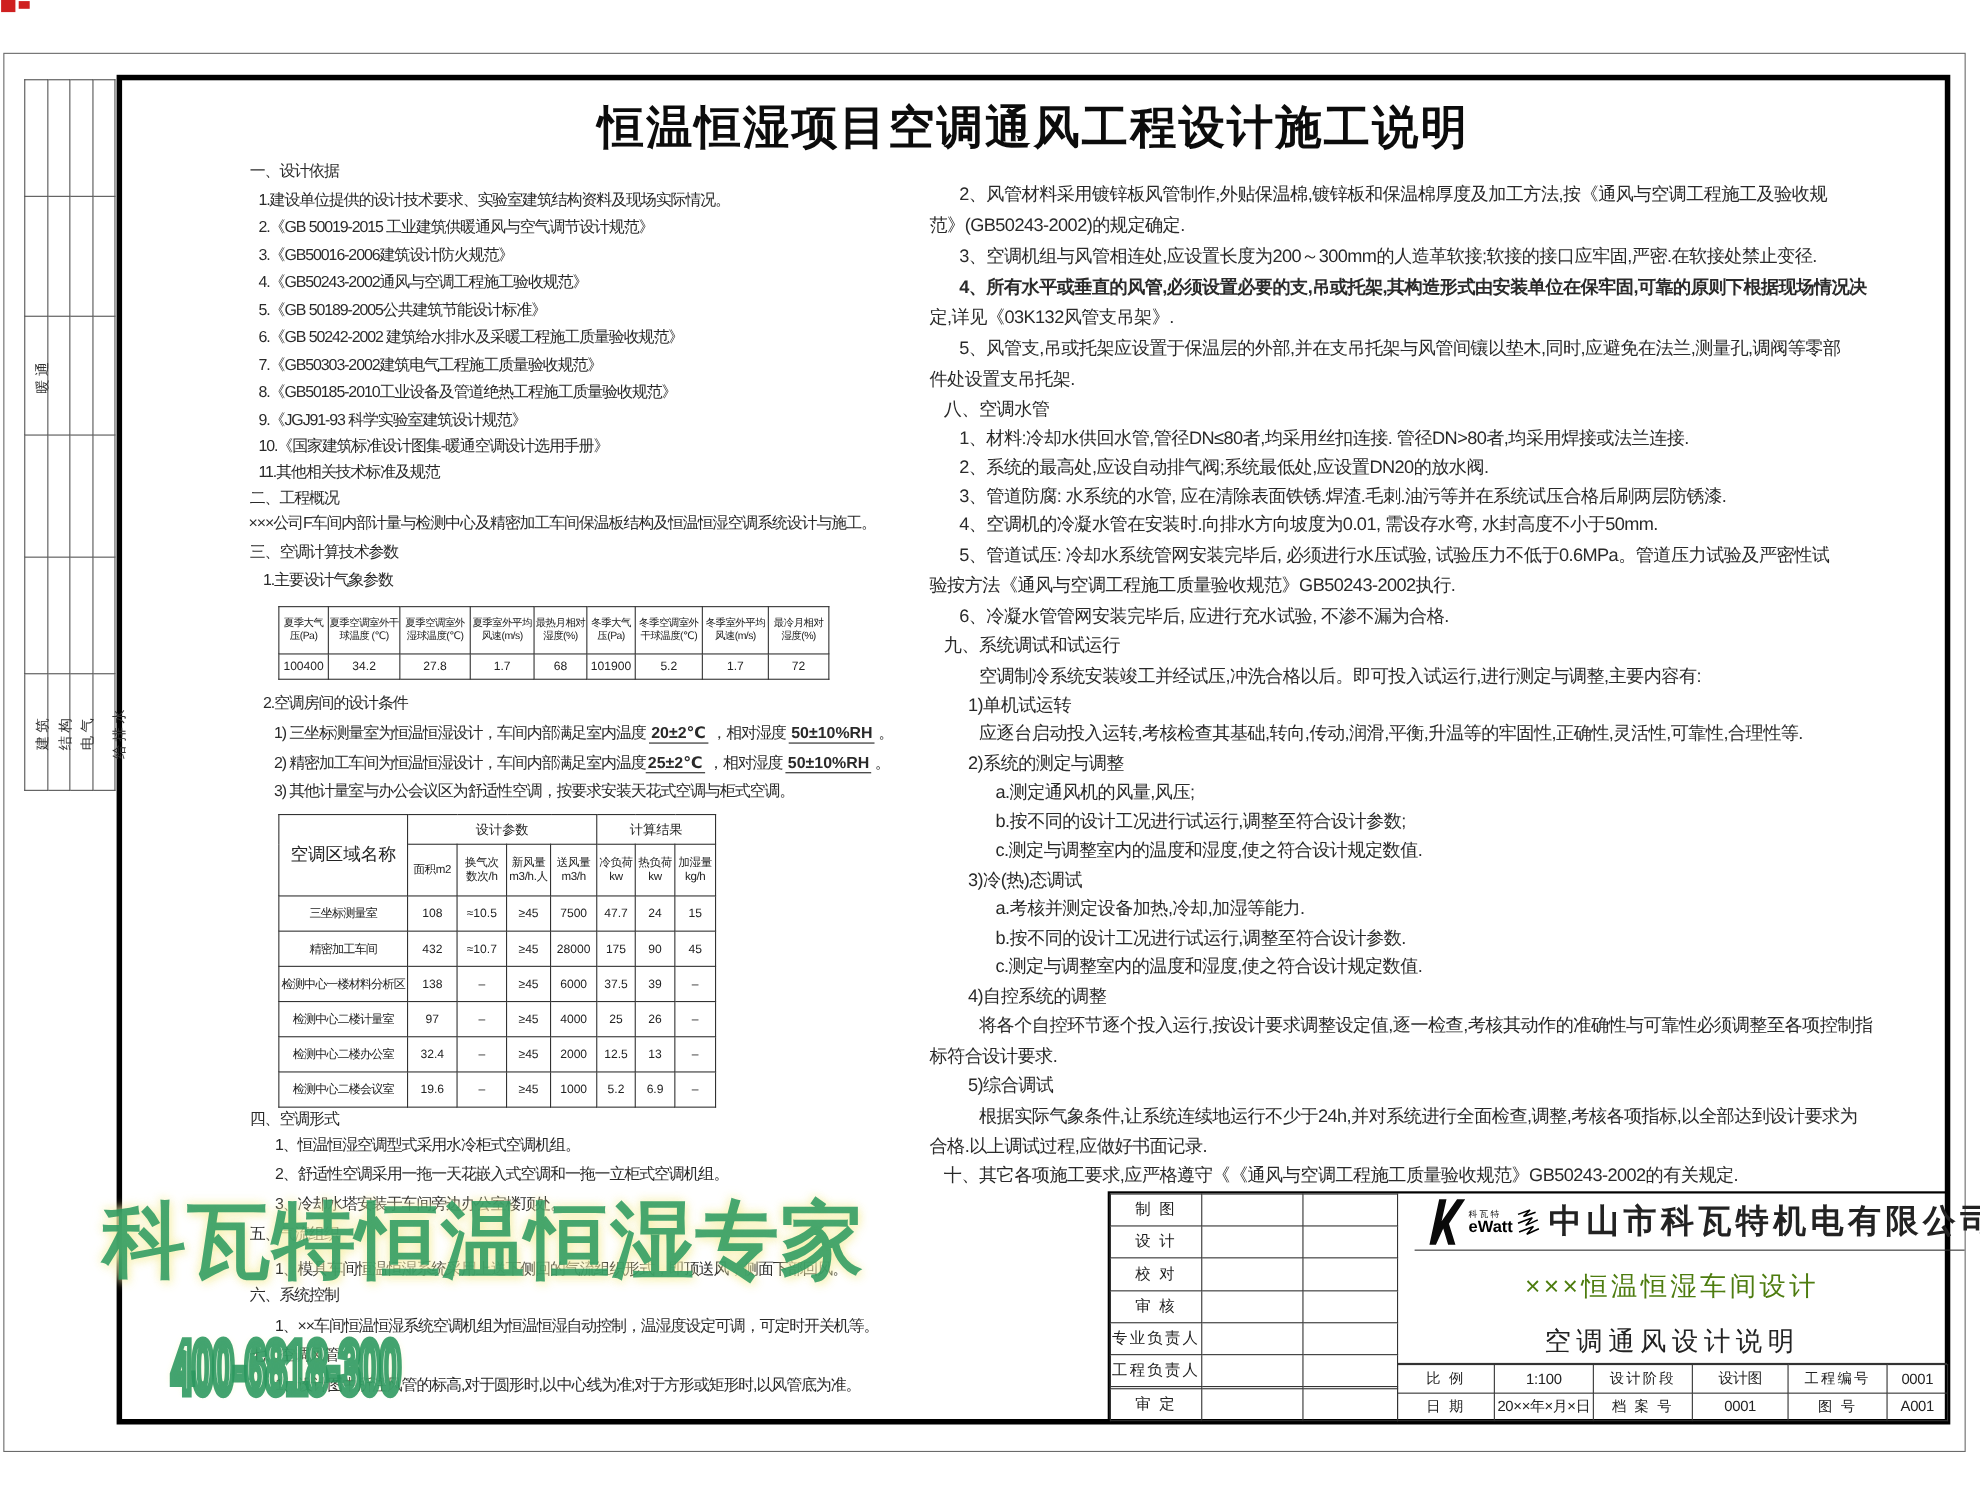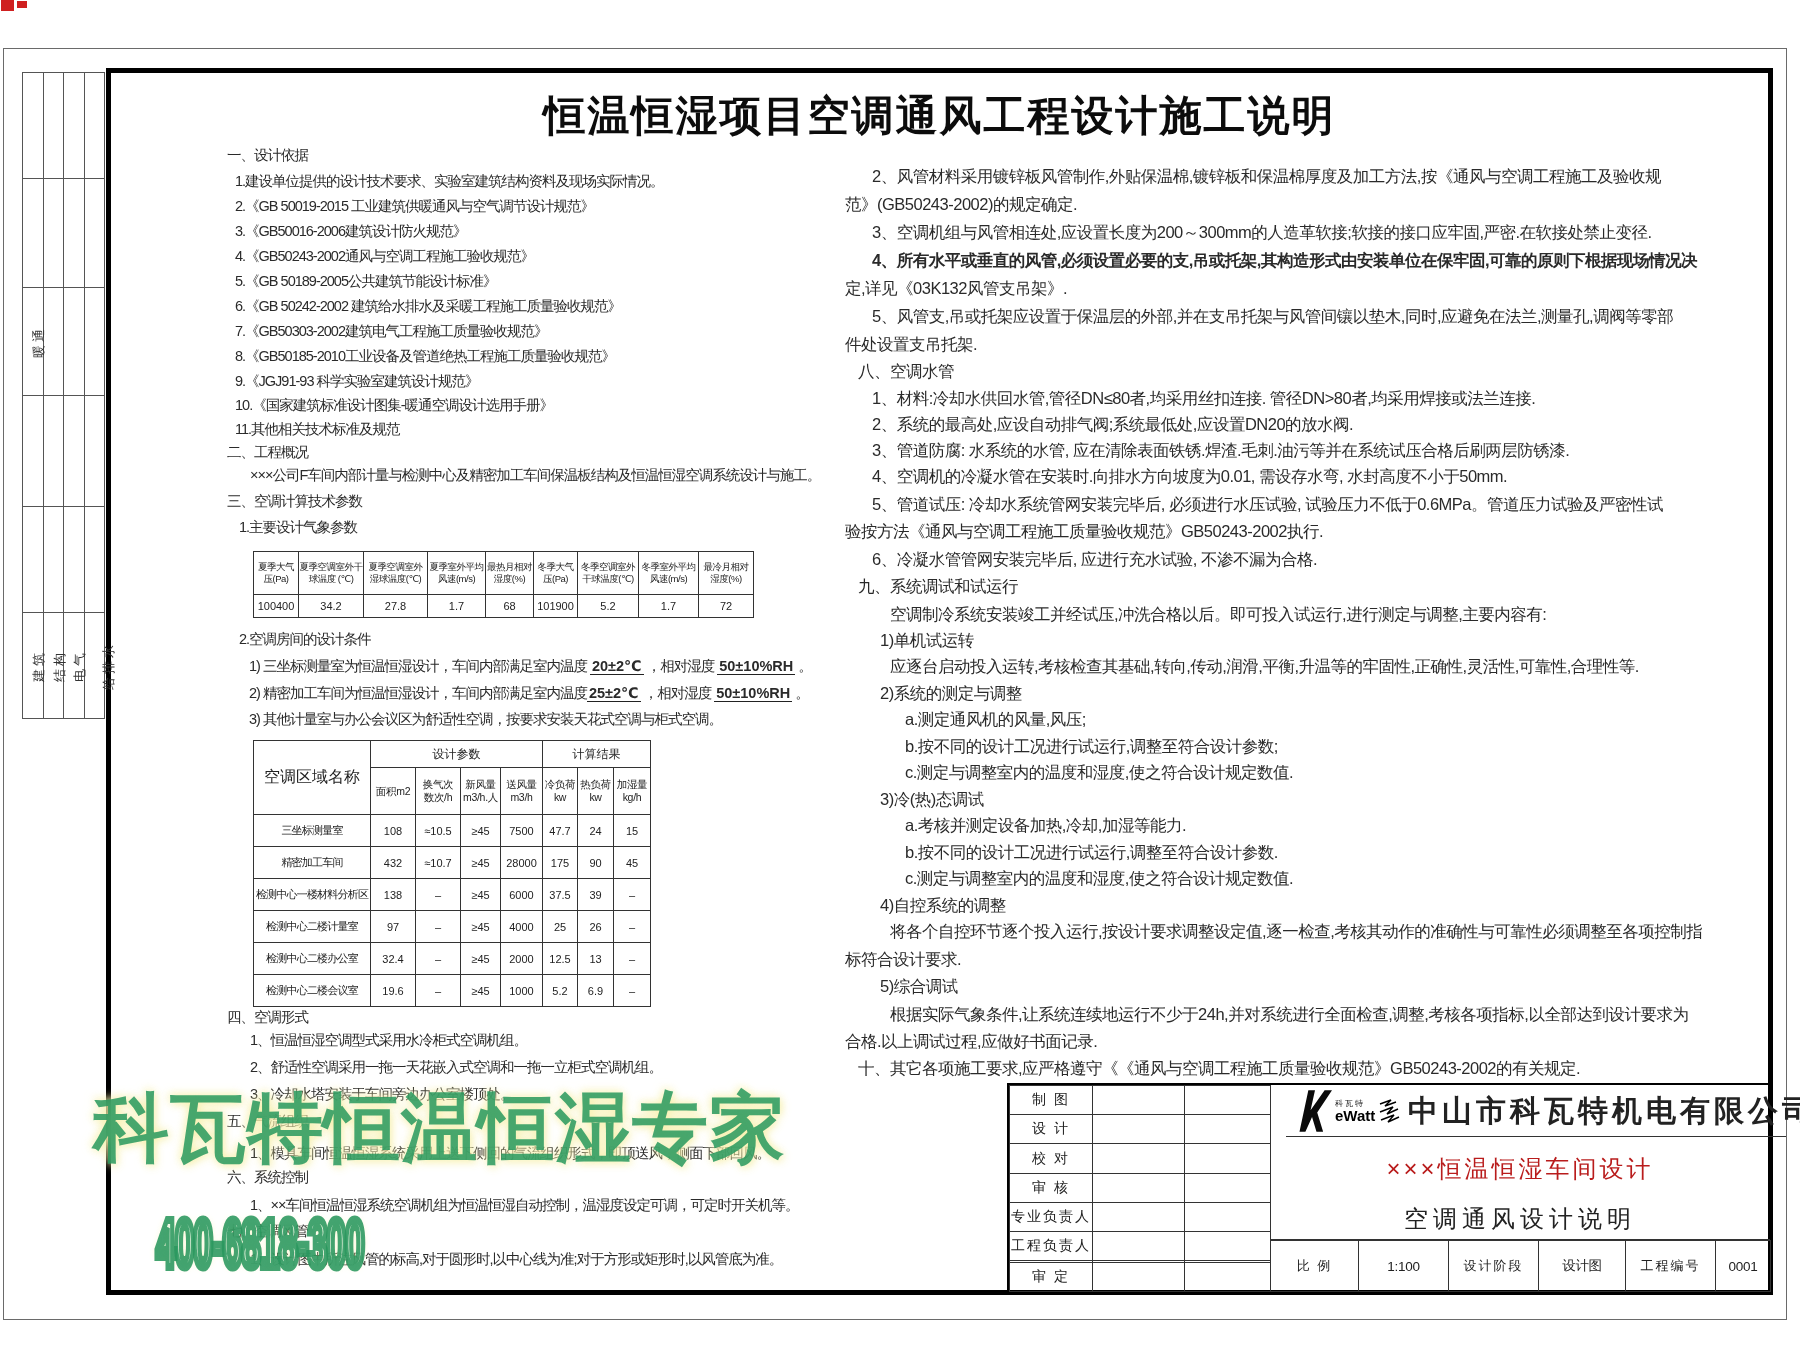--- a/index.html
+++ b/index.html
@@ -45,21 +45,21 @@
   .plabel{font-size:14px;letter-spacing:2px;color:#222;}
   #tb-right{position:absolute;left:261px;top:0;width:500px;height:207px;}
   #tb-company{position:absolute;left:16px;top:0;width:500px;height:52px;border-bottom:1px solid #333;box-sizing:border-box;}
   #tb-logo{position:absolute;left:12px;top:4px;display:flex;align-items:center;gap:3px;}
   .logo-texts{display:flex;flex-direction:column;align-items:flex-start;line-height:1;}
   .logo-cn{font-size:8px;letter-spacing:2px;color:#111;}
   .logo-en{font-size:15px;font-weight:700;color:#000;}
   #company-name{position:absolute;left:122px;right:6px;top:0;height:52px;line-height:52px;text-align:center;
                 font-size:30px;letter-spacing:4px;white-space:nowrap;color:#222;font-weight:700;}
   #tb-titles{position:absolute;left:0;top:52px;width:500px;height:103px;border-bottom:1px solid #333;box-sizing:border-box;text-align:center;}
-  .pt1{margin-top:16px;font-size:24px;letter-spacing:3px;color:#b91c1c;}
+  .pt1{margin-top:16px;font-size:24px;letter-spacing:3px;color:#4d7c0f;}
   .pt2{margin-top:18px;font-size:24px;letter-spacing:5px;color:#222;}
   #info-table{position:absolute;left:0;top:155px;width:500px;height:52px;border-collapse:collapse;table-layout:fixed;}
   #info-table td{border:1px solid #333;padding:0;text-align:center;vertical-align:middle;white-space:nowrap;}
   .ilabel{font-size:13px;letter-spacing:2px;}
   .ivalue{font-size:13.5px;letter-spacing:-0.3px;}
   
   #wm-text{position:absolute;left:93px;top:1078px;font-family:"DejaVu Serif",serif;font-weight:700;
            font-size:76px;letter-spacing:1px;white-space:nowrap;filter:blur(0.4px);
            text-shadow:2px 2px 9px rgba(246,240,170,0.9),-2px -2px 9px rgba(246,240,170,0.65);pointer-events:none;}
   #wm-phone{position:absolute;left:156px;top:1204px;font-size:68px;font-weight:700;letter-spacing:-2px;
@@ -126,21 +126,21 @@
     <div class="tline" style="left: 235px; top: 222px;">3.《GB50016-2006建筑设计防火规范》</div>
     <div class="tline" style="left: 235px; top: 247px;">4.《GB50243-2002通风与空调工程施工验收规范》</div>
     <div class="tline" style="left: 235px; top: 272px;">5.《GB 50189-2005公共建筑节能设计标准》</div>
     <div class="tline" style="left: 235px; top: 297px;">6.《GB 50242-2002 建筑给水排水及采暖工程施工质量验收规范》</div>
     <div class="tline" style="left: 235px; top: 322px;">7.《GB50303-2002建筑电气工程施工质量验收规范》</div>
     <div class="tline" style="left: 235px; top: 347px;">8.《GB50185-2010工业设备及管道绝热工程施工质量验收规范》</div>
     <div class="tline" style="left: 235px; top: 372px;">9.《JGJ91-93 科学实验室建筑设计规范》</div>
     <div class="tline" style="left: 235px; top: 396px;">10.《国家建筑标准设计图集-暖通空调设计选用手册》</div>
     <div class="tline" style="left: 235px; top: 420px;">11.其他相关技术标准及规范</div>
     <div class="tline" style="left: 227px; top: 443px;">二、工程概况</div>
-    <div class="tline" style="left: 250px; top: 466px; text-align: right;">×××公司F车间内部计量与检测中心及精密加工车间保温板结构及恒温恒湿空调系统设计与施工。</div>
+    <div class="tline" style="left: 226px; top: 466px; text-align: right;">×××公司F车间内部计量与检测中心及精密加工车间保温板结构及恒温恒湿空调系统设计与施工。</div>
     <div class="tline" style="left: 227px; top: 492px;">三、空调计算技术参数</div>
     <div class="tline" style="left: 239px; top: 518px;">1.主要设计气象参数</div>
     <div class="tline" style="left: 239px; top: 630px;">2.空调房间的设计条件</div>
     <div class="tline" style="left: 249px; top: 657px;"><span>1) 三坐标测量室为恒温恒湿设计，车间内部满足室内温度 </span><span class="uval">20±2℃</span><span> ，相对湿度 </span><span class="uval">50±10%RH</span><span> 。</span></div>
     <div class="tline" style="left: 249px; top: 684px;"><span>2) 精密加工车间为恒温恒湿设计，车间内部满足室内温度</span><span class="uval">25±2℃</span><span> ，相对湿度 </span><span class="uval">50±10%RH</span><span> 。</span></div>
     <div class="tline" style="left: 249px; top: 710px;">3) 其他计量室与办公会议区为舒适性空调，按要求安装天花式空调与柜式空调。</div>
     <div class="tline" style="left: 227px; top: 1008px;">四、空调形式</div>
     <div class="tline" style="left: 250px; top: 1031px;">1、恒温恒湿空调型式采用水冷柜式空调机组。</div>
     <div class="tline" style="left: 250px; top: 1058px;">2、舒适性空调采用一拖一天花嵌入式空调和一拖一立柜式空调机组。</div>
     <div class="tline" style="left: 250px; top: 1085px;">3、冷却水塔安装于车间旁边办公室楼顶处。</div>
@@ -445,19 +445,27 @@
         </colgroup>
     <tbody>
           <tr>
             <td class="ilabel">比  例</td>
             <td class="ivalue">1:100</td>
             <td class="ilabel">设计阶段</td>
             <td class="ivalue">设计图</td>
             <td class="ilabel">工程编号</td>
             <td class="ivalue">0001</td>
           </tr>
+          <tr>
+            <td class="ilabel">日  期</td>
+            <td class="ivalue">20××年×月×日</td>
+            <td class="ilabel">档 案 号</td>
+            <td class="ivalue">0001</td>
+            <td class="ilabel">图  号</td>
+            <td class="ivalue">A001</td>
+          </tr>
         </tbody>
       </table>
   </div>
 </div>
 
 <div id="wm-text" style="color: rgba(40, 153, 94, 0.85);">科瓦特恒温恒湿专家</div>
 <div id="wm-phone" style="color: rgba(235, 250, 240, 0.55);">400-6818-300</div>
 
 </body></html>

